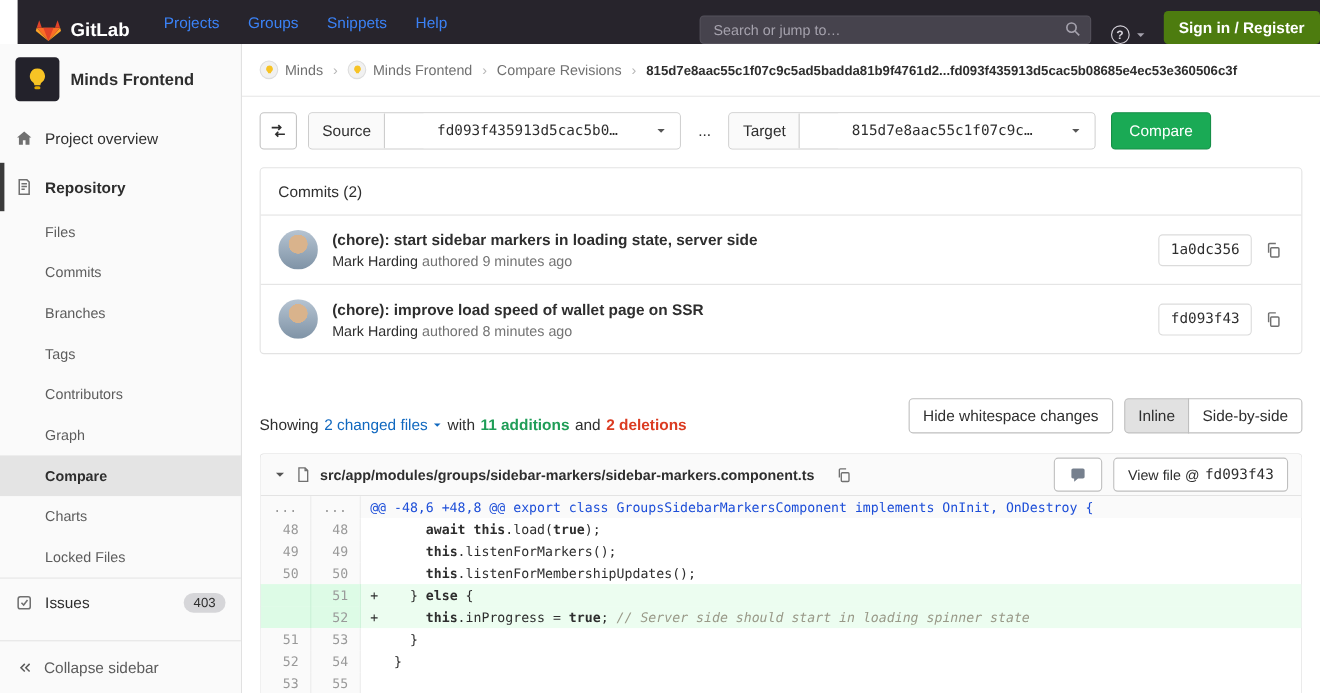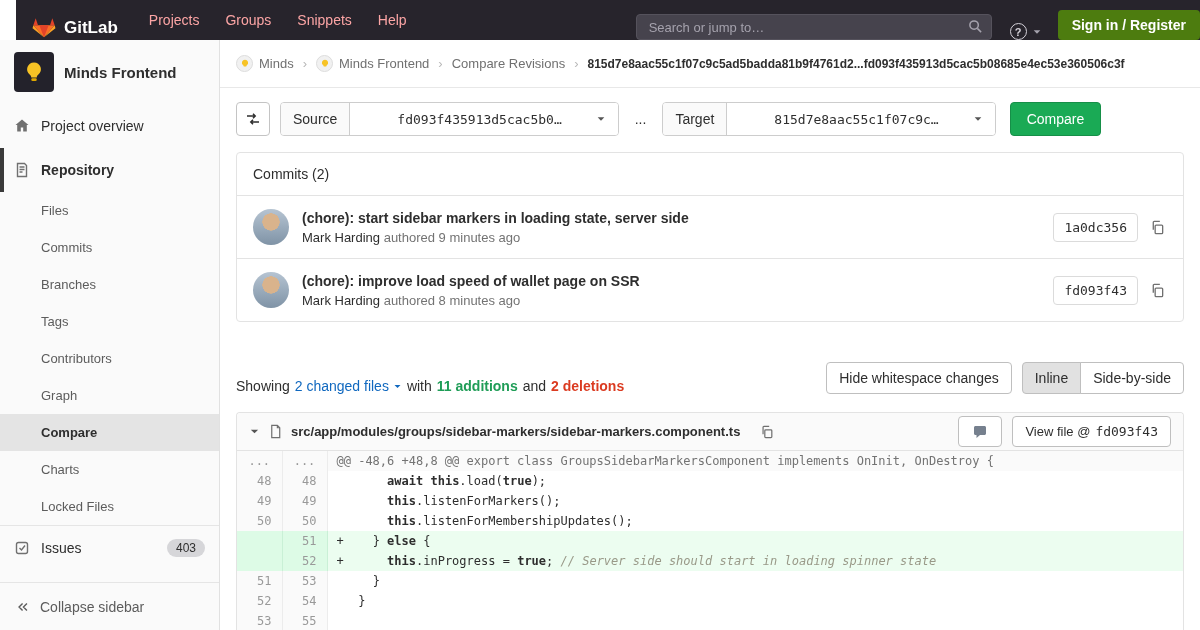--- a/index.html
+++ b/index.html
@@ -5,21 +5,21 @@
   * { box-sizing: border-box; }
   html,body { margin:0; padding:0; width:1200px; height:630px; overflow:hidden;
     font-family:"Liberation Sans", sans-serif; background:#fff; color:#2e2e2e; }
   svg { display:block; }
 
   
   .navbar { position:fixed; top:0; left:16px; width:1200px; height:40px; background:#27242c;
     display:flex; align-items:flex-end; padding:0 16px; z-index:50; }
   .brand { display:flex; align-items:center; gap:8px; color:#fff; font-weight:700; font-size:17px; cursor:pointer; }
   .nav-links { display:flex; margin-left:18px; }
-  .nav-link { color:#fca5a5; font-size:14px; line-height:40px; padding:0 13px; text-decoration:none; cursor:pointer; }
+  .nav-link { color:#3b82f6; font-size:14px; line-height:40px; padding:0 13px; text-decoration:none; cursor:pointer; }
   .nav-search { margin-left:auto; position:relative; width:356px; }
   .nav-search input { width:100%; height:26px; background:#46434d; border:1px solid #55525c; border-radius:4px;
     color:#e5e3ea; font-size:13px; padding:0 30px 0 12px; outline:none; }
   .nav-search input::placeholder { color:#a5a2ad; }
   .nav-search .search-ic { position:absolute; right:9px; top:5px; color:#a5a2ad; }
   .help-menu { display:flex; align-items:center; gap:5px; margin-left:18px; color:#d5d2da; cursor:pointer; }
   .q-circle { width:17px; height:17px; border:1.5px solid #d5d2da; border-radius:50%; display:flex;
     align-items:center; justify-content:center; font-size:11px; font-weight:700; color:#d5d2da; }
   .chev { color:#a5a2ad; }
   .signin-btn { margin-left:16px; background:#4d7c0f; border:none; border-radius:4px; color:#fff;
@@ -112,21 +112,21 @@
   .mono { font-family:"DejaVu Sans Mono", monospace; }
 
   .diff-table { width:100%; border-collapse:collapse; font-family:"DejaVu Sans Mono", monospace;
     font-size:12px; }
   .diff-table td { padding:0; height:20px; line-height:20px; vertical-align:top; }
   .diff-table .ln { width:45px; min-width:45px; text-align:right; padding-right:10px; color:#999;
     background:#fafafa; border-right:1px solid #ececec; cursor:pointer; }
   .diff-table .code { padding-left:9px; white-space:pre; color:#2e2e2e; }
   .diff-table tr.hunk td { background:#fafafa; color:#999; }
   .diff-table tr.hunk .ln { text-align:center; padding-right:0; }
-  .diff-table tr.hunk .code { color:#737373; }
+  .diff-table tr.hunk .code { color:#1d4ed8; }
   .diff-table tr.add .ln { background:#ddfbe6; border-right-color:#c9f0d6; }
   .diff-table tr.add .code { background:#ecfdf0; }
   .k { font-weight:700; }
   .c { color:#999988; font-style:italic; }
 </style>
 </head>
 <body>
 
 <div class="navbar">
   <div class="brand">

